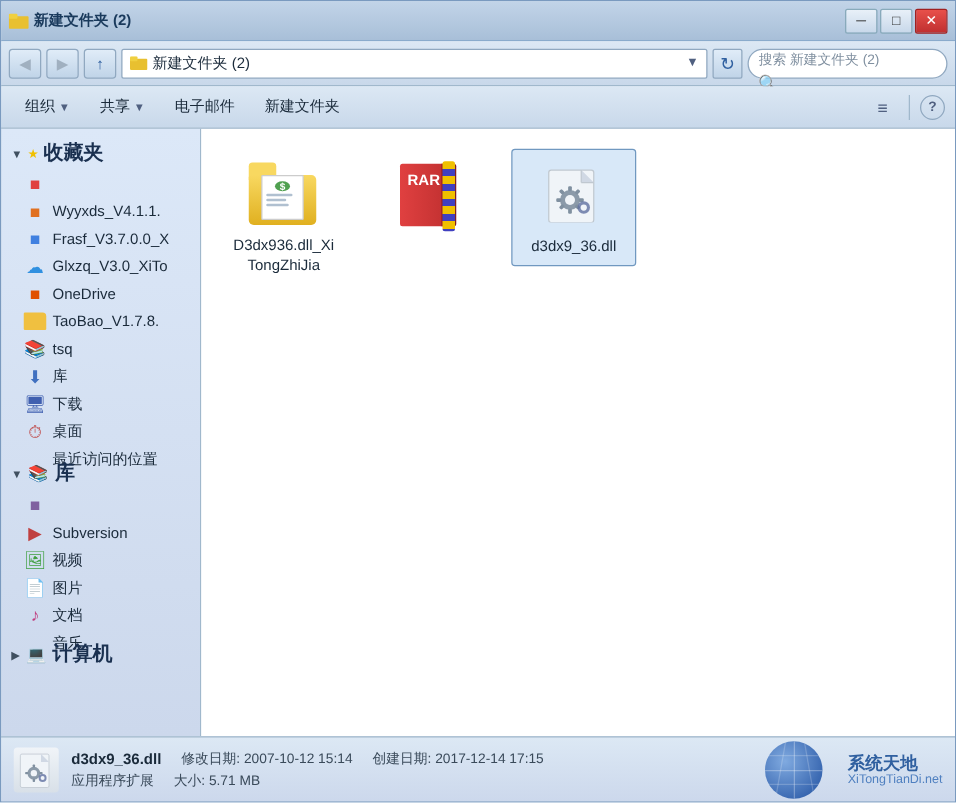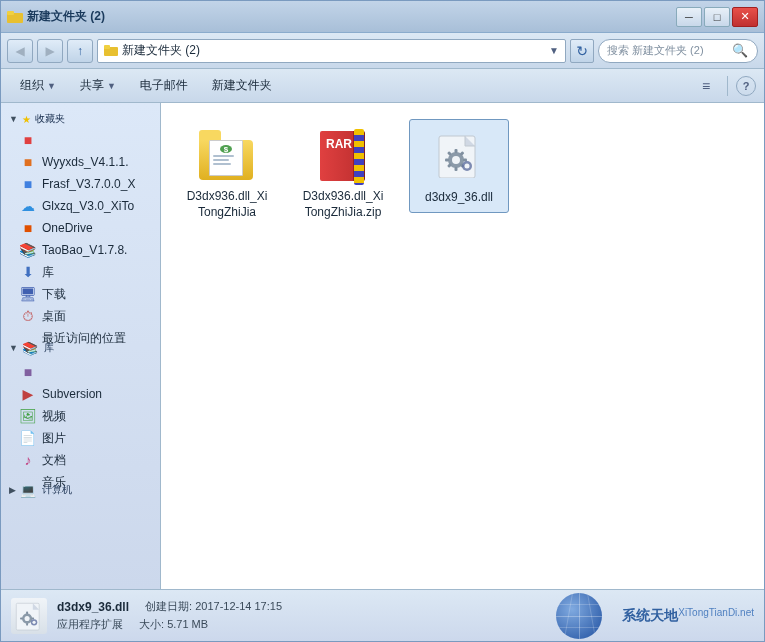--- a/index.html
+++ b/index.html
@@ -136,23 +136,24 @@
       color: #3060a0;
     }
 
     .search-wrap {
       width: 160px;
       height: 24px;
       background: white;
       border: 1px solid #90a8c0;
       border-radius: 12px;
       display: flex;
-      align-items: center;
+      align-items: flex-start;
       padding: 0 8px;
       gap: 4px;
+      flex-direction: column;
     }
 
     .search-text {
       font-size: 11px;
       color: #8090a0;
       flex: 1;
     }
 
     .search-icon {
       font-size: 13px;
@@ -253,22 +254,22 @@
       cursor: pointer;
       gap: 4px;
     }
 
     .triangle {
       font-size: 9px;
       color: #405060;
     }
 
     .sidebar-section-title {
-      font-size: 10px;
-      font-weight: normal;
+      font-size: 16px;
+      font-weight: bold;
       color: #1a3050;
     }
 
     .sidebar-item {
       display: flex;
       align-items: center;
       padding: 2px 8px 2px 18px;
       cursor: pointer;
       gap: 5px;
       height: 22px;
@@ -652,20 +653,24 @@
         <span class="ico-generic ico-glx">■</span>
         <span class="sidebar-item-label">Glxzq_V3.0_XiTo</span>
       </div>
       <div class="sidebar-item">
         <span class="ico-generic ico-onedrive">☁</span>
         <span class="sidebar-item-label">OneDrive</span>
       </div>
       <div class="sidebar-item">
         <span class="ico-generic ico-taobao">■</span>
         <span class="sidebar-item-label">TaoBao_V1.7.8.</span>
+      </div>
+      <div class="sidebar-item">
+        <span class="ico-folder"></span>
+        <span class="sidebar-item-label">tsq</span>
       </div>
       <div class="sidebar-item">
         <span class="ico-generic ico-ku">📚</span>
         <span class="sidebar-item-label">库</span>
       </div>
       <div class="sidebar-item">
         <span class="ico-generic ico-download">⬇</span>
         <span class="sidebar-item-label">下载</span>
       </div>
       <div class="sidebar-item">
@@ -742,21 +747,20 @@
           <div class="file-icon-large">
             <div class="winrar-icon">
               <div class="winrar-book">
                 <div style="position:absolute;top:6px;left:6px;right:10px;color:white;font-size:12px;font-weight:bold;line-height:1.2;">
                   <div>RAR</div>
                 </div>
               </div>
               <div class="winrar-pipe"></div>
             </div>
           </div>
-          <span class="file-name">D3dx936.dll_XiTongZhiJia.zip</span>
         </div>
 
         <div class="file-item selected">
           <div class="file-icon-large">
 
             <svg class="gear-icon-svg" viewBox="0 0 44 44">
 
               <rect x="2" y="2" width="36" height="42" rx="2" fill="#f0f4f8" stroke="#c0c8d0" stroke-width="1"></rect>
 
               <polygon points="28,2 38,12 28,12" fill="#d0d8e4"></polygon>
@@ -798,20 +802,25 @@
         <rect x="8" y="24.5" width="4" height="3" rx="1" fill="#8090a0"></rect>
         <rect x="26" y="24.5" width="4" height="3" rx="1" fill="#8090a0"></rect>
         <circle cx="30" cy="32" r="5" fill="#6070a0" opacity="0.8"></circle>
         <circle cx="30" cy="32" r="2.5" fill="#f0f4f8"></circle>
       </svg>
     </div>
     <div class="status-info">
       <div style="display:flex; gap:16px; align-items:center;">
         <span class="status-filename">d3dx9_36.dll</span>
         <span class="status-meta">
+          <span>修改日期:</span>
+          <span> </span>
+          <span>2007-10-12 15:14</span>
+        </span>
+        <span class="status-meta">
           <span>创建日期:</span>
           <span> </span>
           <span>2017-12-14 17:15</span>
         </span>
       </div>
       <div style="display:flex; gap:16px;">
         <span class="status-meta">应用程序扩展</span>
         <span class="status-meta">
           <span>大小:</span>
           <span> </span>
@@ -827,21 +836,21 @@
           <div style="width:46px;height:46px;border-radius:50%;background:radial-gradient(circle at 35% 35%, #80aae0, #2050a0);position:absolute;left:0;top:0;overflow:hidden;">
 
             <div style="position:absolute;top:50%;left:0;right:0;height:1px;background:rgba(255,255,255,0.3);"></div>
             <div style="position:absolute;top:25%;left:0;right:0;height:1px;background:rgba(255,255,255,0.2);"></div>
             <div style="position:absolute;top:75%;left:0;right:0;height:1px;background:rgba(255,255,255,0.2);"></div>
             <div style="position:absolute;left:50%;top:0;bottom:0;width:1px;background:rgba(255,255,255,0.3);"></div>
             <div style="position:absolute;left:25%;top:0;bottom:0;width:1px;background:rgba(255,255,255,0.2);transform:skewX(-10deg);"></div>
             <div style="position:absolute;left:75%;top:0;bottom:0;width:1px;background:rgba(255,255,255,0.2);transform:skewX(10deg);"></div>
           </div>
         </div>
-        <div style="display:flex;flex-direction:row;">
+        <div style="display:flex;flex-direction:column;">
           <span class="watermark-text">系统天地</span>
           <span class="watermark-sub">XiTongTianDi.net</span>
         </div>
       </div>
     </div>
   </div>
 
 </div>
 
 </body></html>

